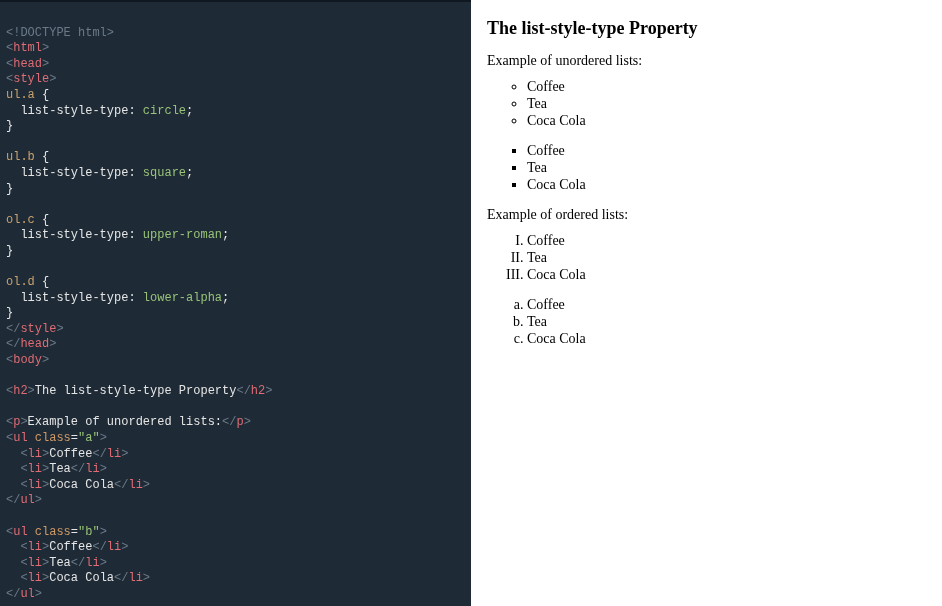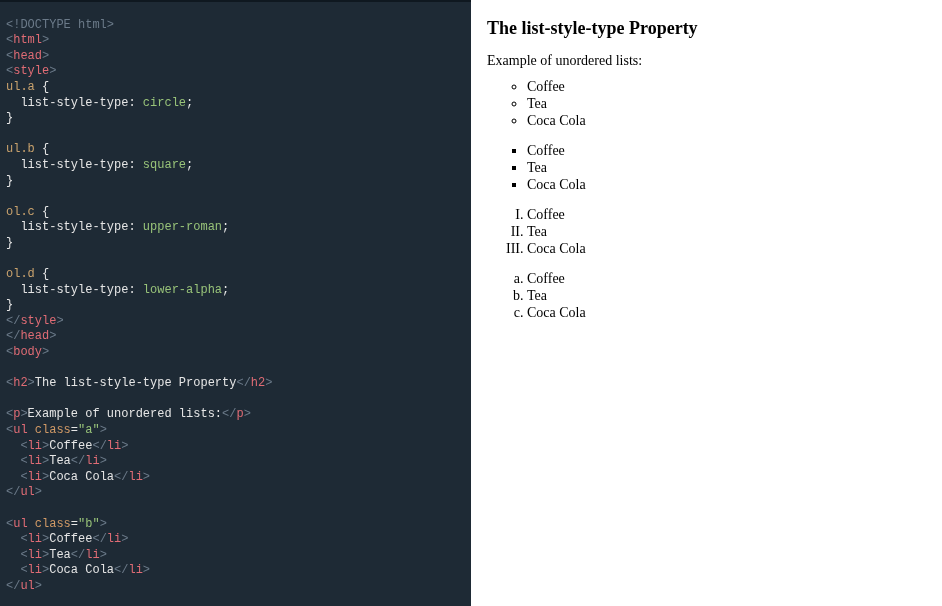--- a/index.html
+++ b/index.html
@@ -10,21 +10,21 @@
   font-size: 12px;
   display: flex;
   width: 942px;
   height: 606px;
   overflow: hidden;
 }
 .editor {
   width: 50%;
   background: #1e2a35;
   color: #d4d4d4;
-  padding: 0 6px;
+  padding: 8px 6px;
   overflow: auto;
   line-height: 1.3;
   white-space: pre;
   border-top: 2px solid #0f1820;
 }
 .preview {
   width: 50%;
   background: #ffffff;
   color: #000000;
   font-family: "Times New Roman", serif;
@@ -119,20 +119,21 @@
   <ul class="a">
     <li>Coffee</li>
     <li>Tea</li>
     <li>Coca Cola</li>
   </ul>
   <ul class="b">
     <li>Coffee</li>
     <li>Tea</li>
     <li>Coca Cola</li>
   </ul>
+  <p>Example of ordered lists:</p>
   <ol class="c">
     <li>Coffee</li>
     <li>Tea</li>
     <li>Coca Cola</li>
   </ol>
   <ol class="d">
     <li>Coffee</li>
     <li>Tea</li>
     <li>Coca Cola</li>
   </ol>

